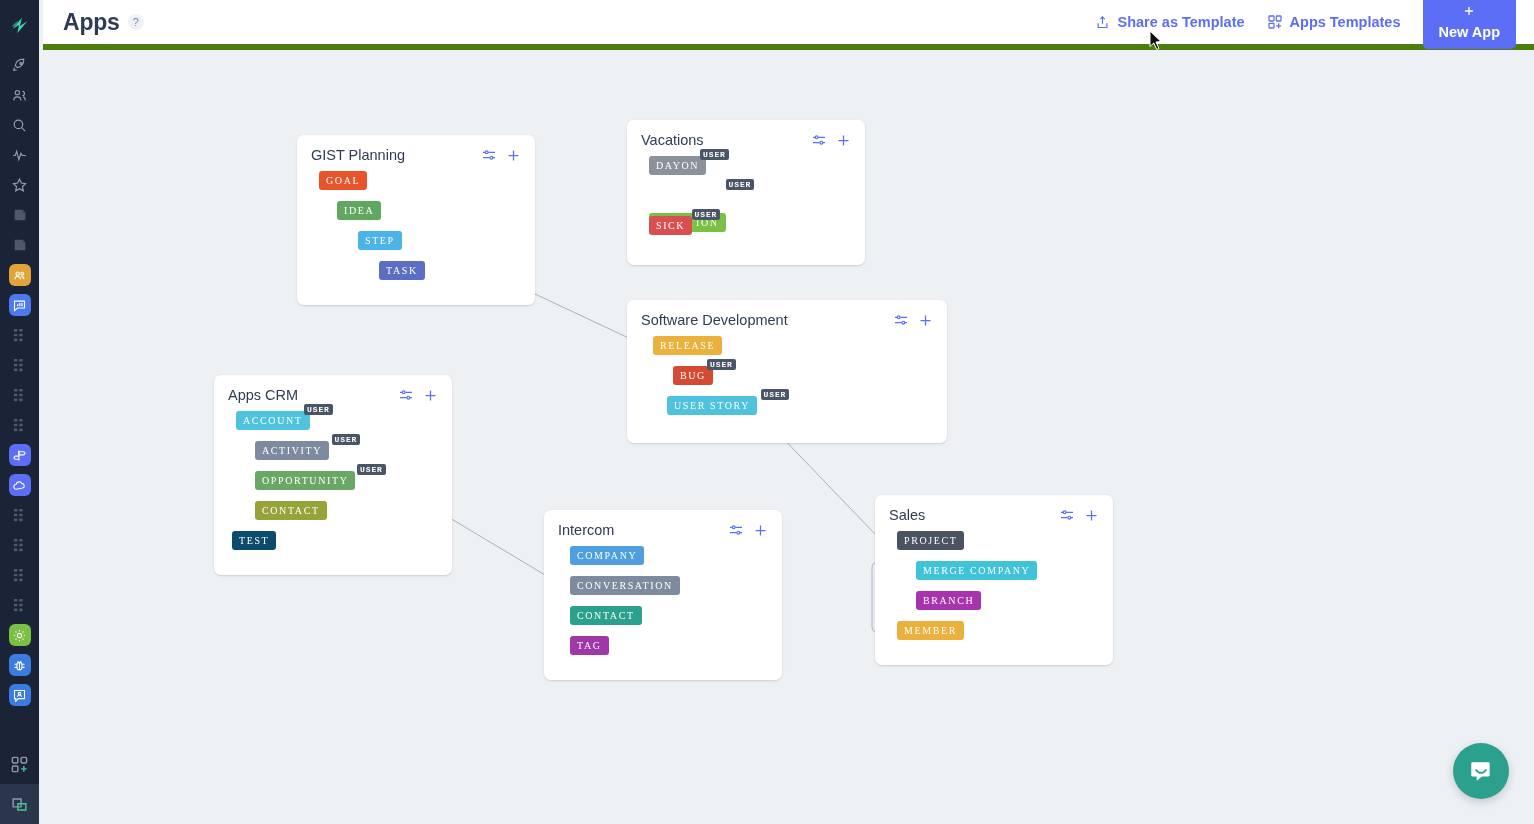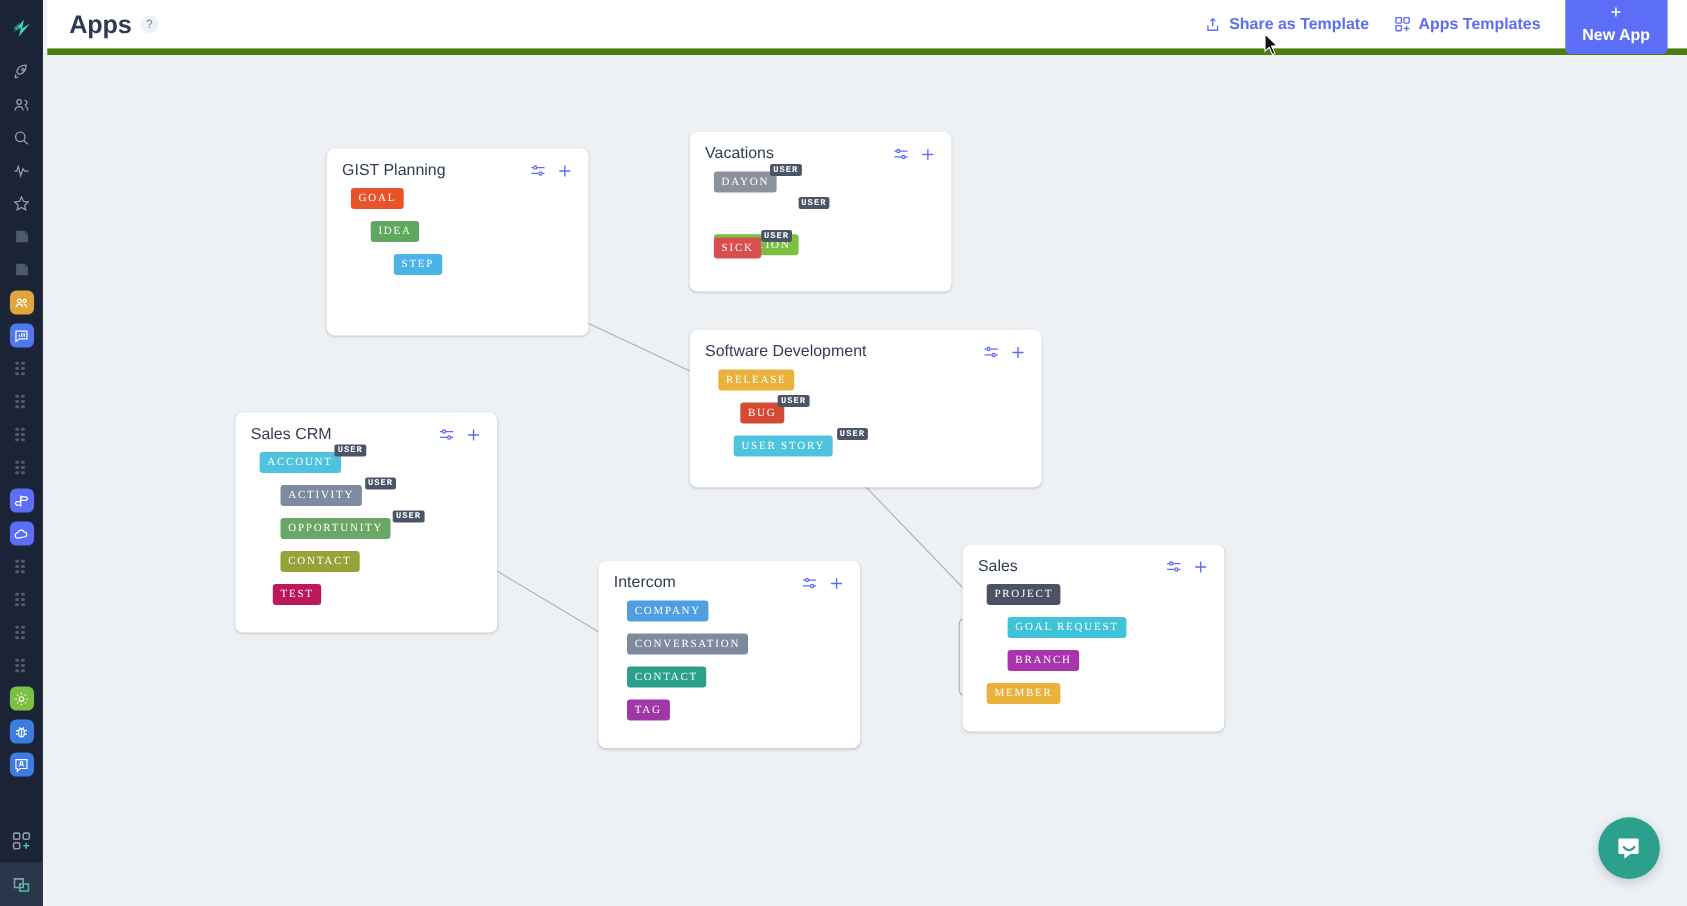--- a/index.html
+++ b/index.html
@@ -432,20 +432,23 @@
         <div class="card-body">
           <div class="entity-row">
             <div class="entity" style="background: rgb(232, 84, 42); left: 22px;">GOAL</div>
           </div>
           <div class="entity-row">
             <div class="entity" style="background: rgb(96, 168, 96); left: 40px;">IDEA</div>
           </div>
           <div class="entity-row">
             <div class="entity" style="background: rgb(74, 179, 232); left: 61px;">STEP</div>
           </div>
+          <div class="entity-row">
+            <div class="entity" style="background: rgb(91, 110, 196); left: 82px;">TASK</div>
+          </div>
         </div>
       </div>
       <div class="card" style="left: 588px; top: 70px; width: 238px; height: 145px; text-align: center;">
         <div class="card-head">
           <div class="card-title">Vacations</div>
           <div class="card-tools">
             <span style="cursor:pointer;display:flex">
               <svg width="16" height="16" viewBox="0 0 24 24" fill="none" stroke="#5b6ef5" stroke-width="1.8">
                 <path d="M3 8h3M11 8h10M3 16h10M18 16h3"></path>
                 <circle cx="8.5" cy="8" r="2.1"></circle>
@@ -501,21 +504,21 @@
             <div class="user-badge" style="left: 80.0156px; top: -7px;">USER</div>
           </div>
           <div class="entity-row">
             <div class="entity" style="background: rgb(79, 195, 221); left: 40px;">USER STORY</div>
             <div class="user-badge" style="left: 133.516px; top: -7px;">USER</div>
           </div>
         </div>
       </div>
       <div class="card" style="left: 175px; top: 325px; width: 238px; height: 200px;">
         <div class="card-head">
-          <div class="card-title">Sales CRM</div>
+          <div class="card-title">Apps CRM</div>
           <div class="card-tools">
             <span style="cursor:pointer;display:flex">
               <svg width="16" height="16" viewBox="0 0 24 24" fill="none" stroke="#5b6ef5" stroke-width="1.8">
                 <path d="M3 8h3M11 8h10M3 16h10M18 16h3"></path>
                 <circle cx="8.5" cy="8" r="2.1"></circle>
                 <circle cx="15.5" cy="16" r="2.1"></circle>
               </svg>
             </span>
             <span style="cursor:pointer;display:flex">
               <svg width="15" height="15" viewBox="0 0 24 24" fill="none" stroke="#5b6ef5" stroke-width="2">
@@ -534,21 +537,21 @@
             <div class="user-badge" style="left: 117.516px; top: -7px;">USER</div>
           </div>
           <div class="entity-row">
             <div class="entity" style="background: rgb(106, 167, 102); left: 41px;">OPPORTUNITY</div>
             <div class="user-badge" style="left: 143.016px; top: -7px;">USER</div>
           </div>
           <div class="entity-row">
             <div class="entity" style="background: rgb(151, 163, 57); left: 41px;">CONTACT</div>
           </div>
           <div class="entity-row">
-            <div class="entity" style="background: #be185d; left: 34px;">TEST</div>
+            <div class="entity" style="background: #0c4a6e; left: 18px;">TEST</div>
           </div>
         </div>
       </div>
       <div class="card" style="left: 505px; top: 460px; width: 238px; height: 170px;">
         <div class="card-head">
           <div class="card-title">Intercom</div>
           <div class="card-tools">
             <span style="cursor:pointer;display:flex">
               <svg width="16" height="16" viewBox="0 0 24 24" fill="none" stroke="#5b6ef5" stroke-width="1.8">
                 <path d="M3 8h3M11 8h10M3 16h10M18 16h3"></path>
@@ -594,21 +597,21 @@
                 <path d="M12 4v16M4 12h16"></path>
               </svg>
             </span>
           </div>
         </div>
         <div class="card-body">
           <div class="entity-row">
             <div class="entity" style="background: rgb(75, 82, 97); left: 22px;">PROJECT</div>
           </div>
           <div class="entity-row">
-            <div class="entity" style="background: rgb(63, 195, 216); left: 41px;">GOAL REQUEST</div>
+            <div class="entity" style="background: rgb(63, 195, 216); left: 41px;">MERGE COMPANY</div>
           </div>
           <div class="entity-row">
             <div class="entity" style="background: rgb(167, 51, 173); left: 41px;">BRANCH</div>
           </div>
           <div class="entity-row">
             <div class="entity" style="background: rgb(234, 177, 60); left: 22px;">MEMBER</div>
           </div>
         </div>
       </div>
     </div>

